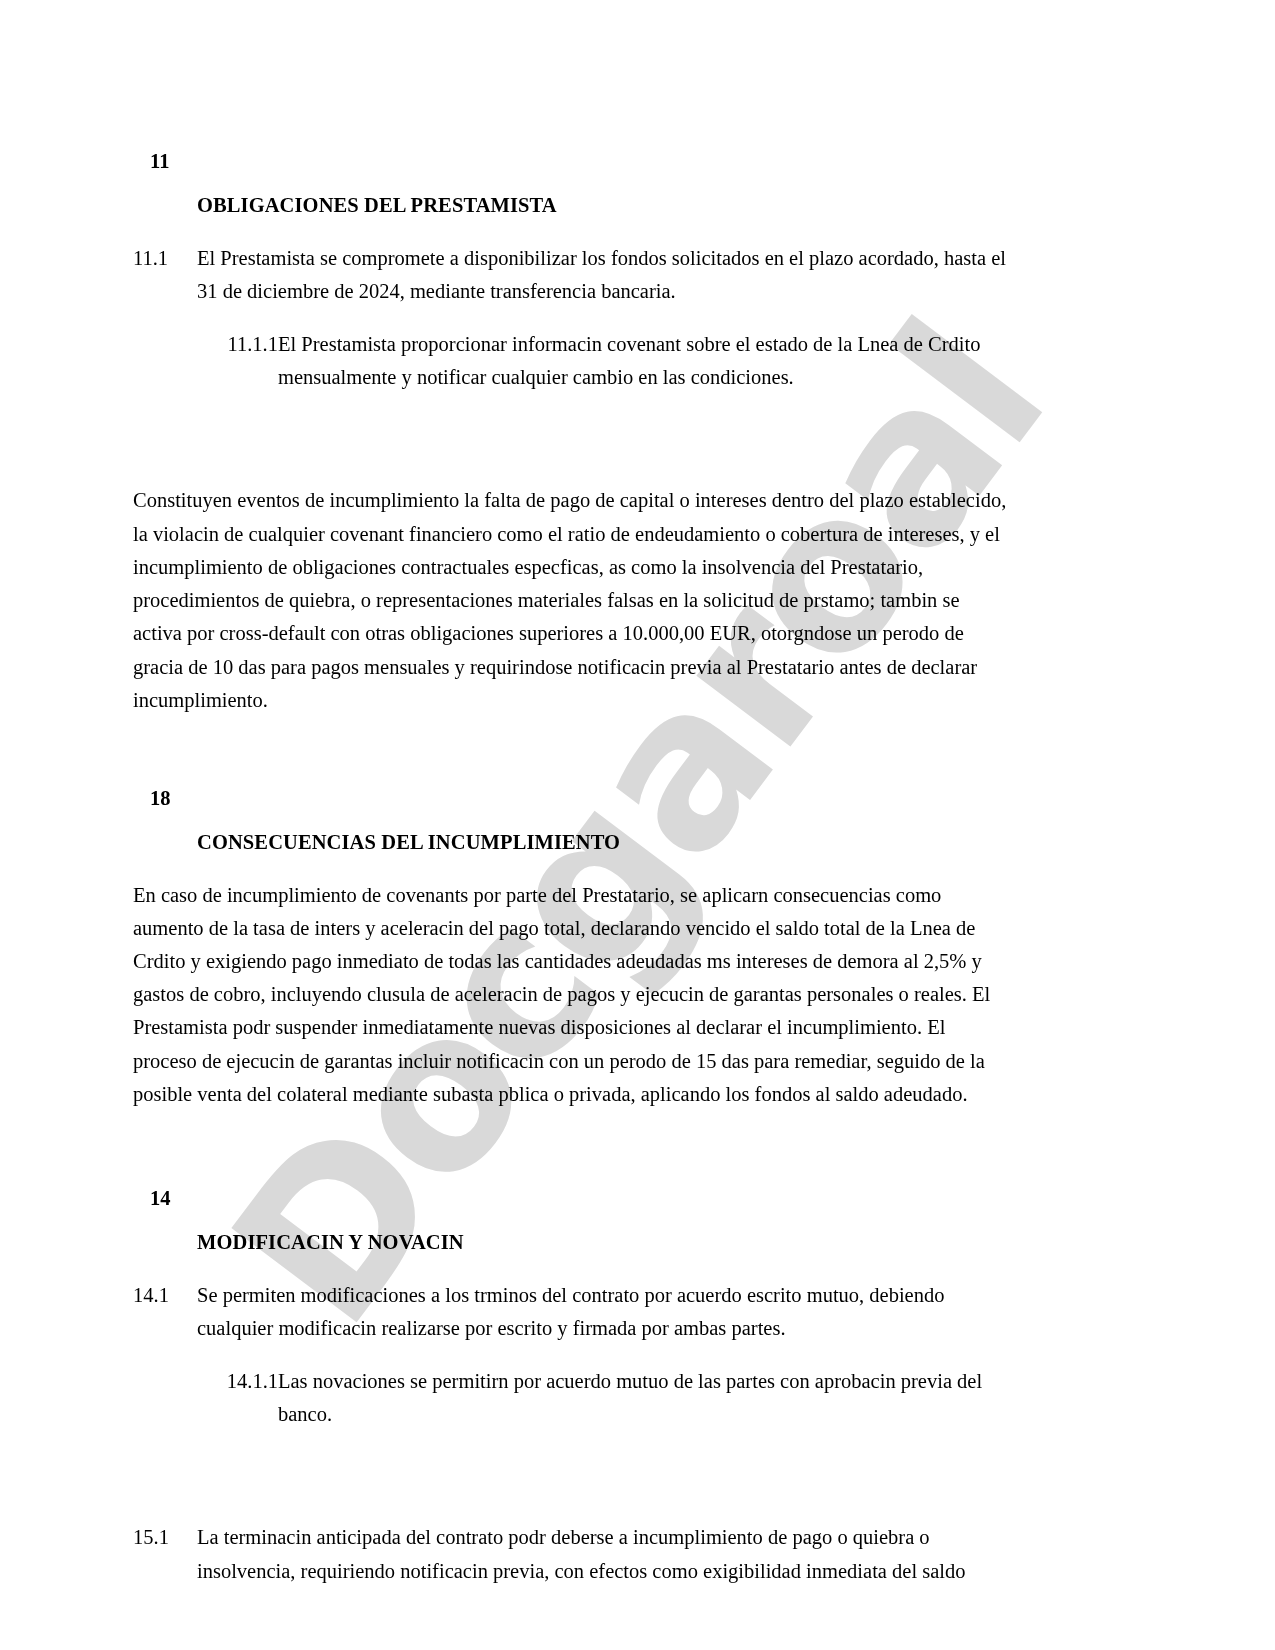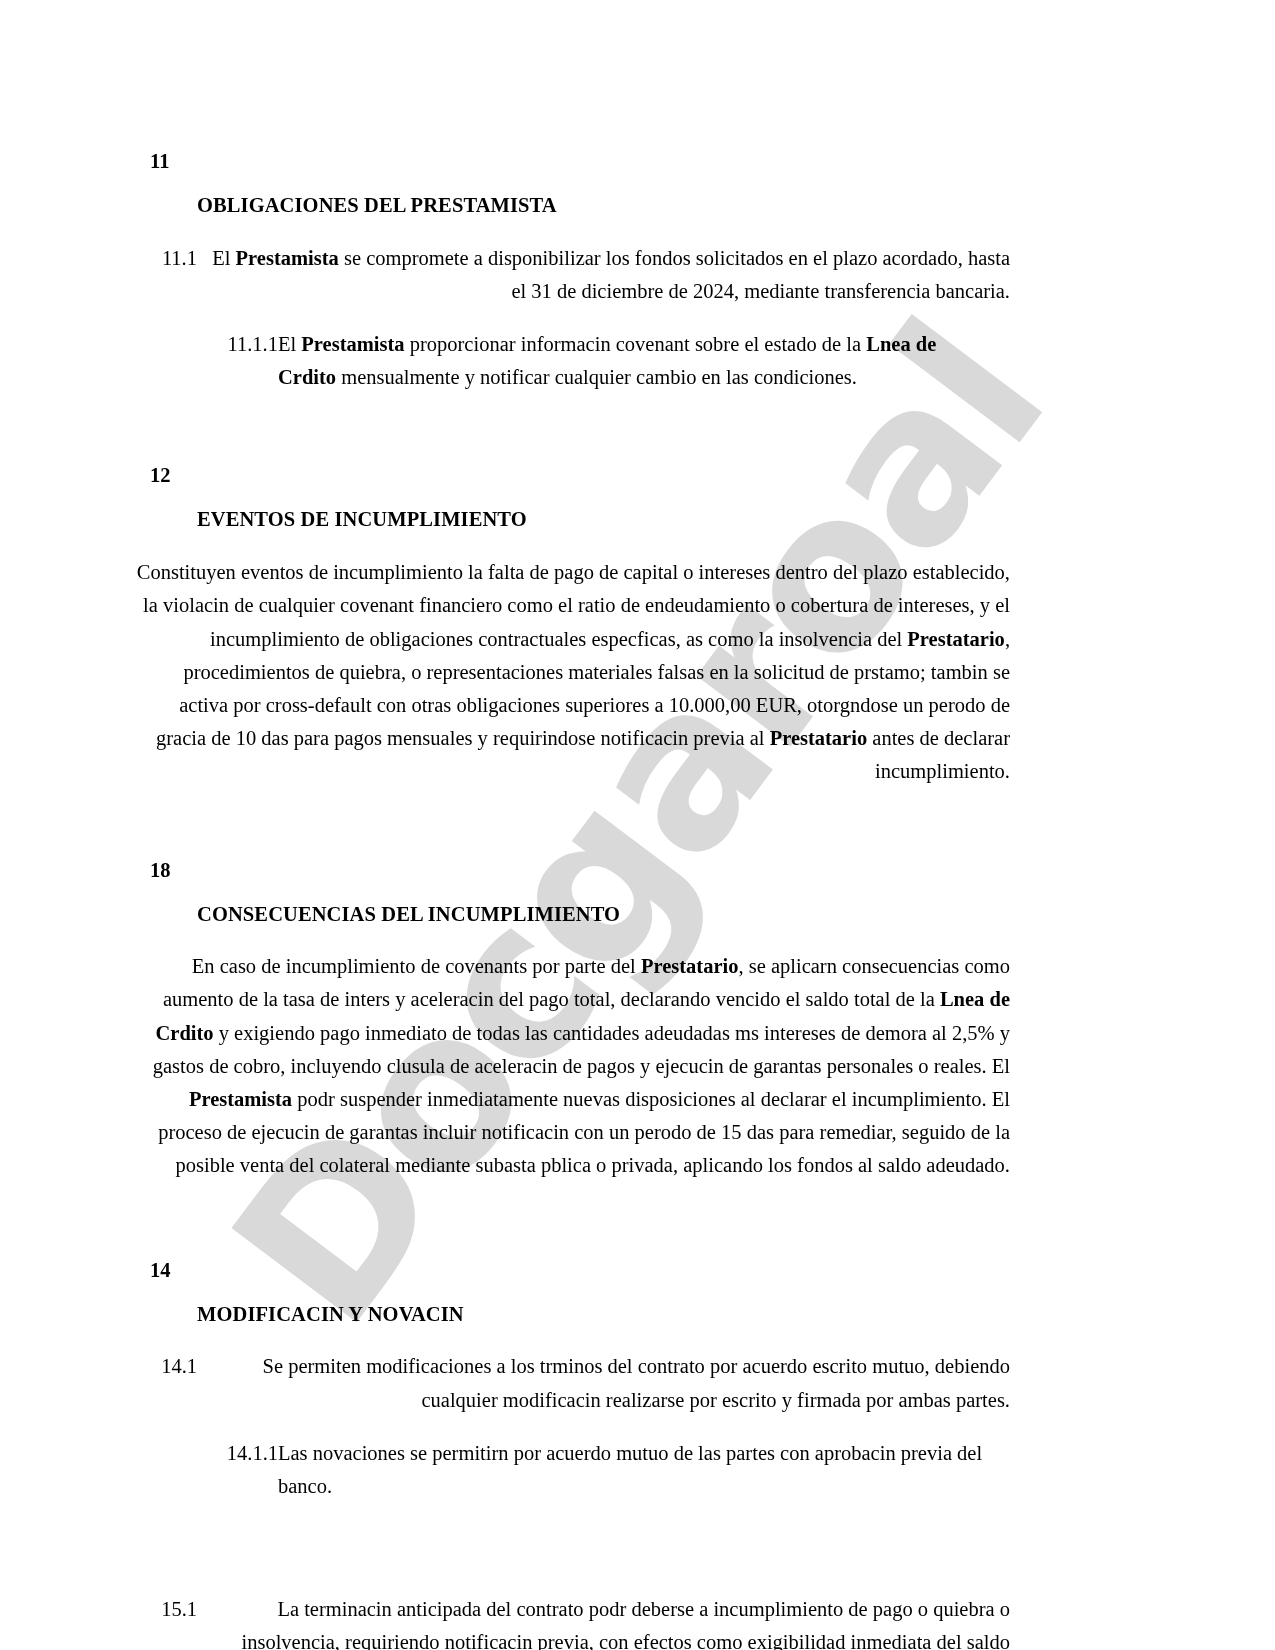--- a/index.html
+++ b/index.html
@@ -81,21 +81,21 @@
     margin-top: 44px;
   }
 
   
   .clause1 {
     display: flex;
     padding-left: 133px;
     padding-right: 185px;
     font-size: 20.5px;
     line-height: 1.62;
-    text-align: right;
+    text-align: left;
   }
   .clause1 .num {
     width: 64px;
     flex: 0 0 64px;
   }
   .clause1 .body {
     flex: 1 1 auto;
   }
 
   
@@ -108,21 +108,21 @@
   }
   .clause2 .num {
     width: 73px;
     flex: 0 0 73px;
     text-align: right;
   }
   .clause2 .body {
     flex: 1 1 auto;
   }
 
-  b, strong { font-weight: bold; }
+  b, strong { font-weight: normal; }
 
   .sp-heading-to-clause { height: 22px; }
   .sp-clause-to-sub     { height: 20px; }
   .sp-section-gap       { height: 68px; }
   .sp-section-gap-lg    { height: 74px; }
 </style>
 </head>
 <body>
 
 <div class="page">
@@ -140,24 +140,20 @@
       <div class="clause1 block">
         <div class="num">11.1</div>
         <div class="body"><span>El </span><b>Prestamista</b><span> se compromete a disponibilizar los fondos solicitados en el plazo acordado, hasta el 31 de diciembre de 2024, mediante transferencia bancaria.</span></div>
       </div>
       <div class="sp-clause-to-sub"></div>
       <div class="clause2 block">
         <div class="num">11.1.1</div>
         <div class="body"><span>El </span><b>Prestamista</b><span> proporcionar informacin covenant sobre el estado de la </span><b>Lnea de Crdito</b><span> mensualmente y notificar cualquier cambio en las condiciones.</span></div>
       </div>
       <div class="sp-section-gap"></div>
-      <div class="heading block">
-        <div class="num">12</div>
-        <div class="title">EVENTOS DE INCUMPLIMIENTO</div>
-      </div>
       <div class="sp-heading-to-clause"></div>
       <div class="clause1 block">
         <div class="body"><span>Constituyen eventos de incumplimiento la falta de pago de capital o intereses dentro del plazo establecido, la violacin de cualquier covenant financiero como el ratio de endeudamiento o cobertura de intereses, y el incumplimiento de obligaciones contractuales especficas, as como la insolvencia del </span><b>Prestatario</b><span>, procedimientos de quiebra, o representaciones materiales falsas en la solicitud de prstamo; tambin se activa por cross-default con otras obligaciones superiores a 10.000,00 EUR, otorgndose un perodo de gracia de 10 das para pagos mensuales y requirindose notificacin previa al </span><b>Prestatario</b><span> antes de declarar incumplimiento.</span></div>
       </div>
       <div class="sp-section-gap"></div>
       <div class="heading block">
         <div class="num">18</div>
         <div class="title">CONSECUENCIAS DEL INCUMPLIMIENTO</div>
       </div>
       <div class="sp-heading-to-clause"></div>

